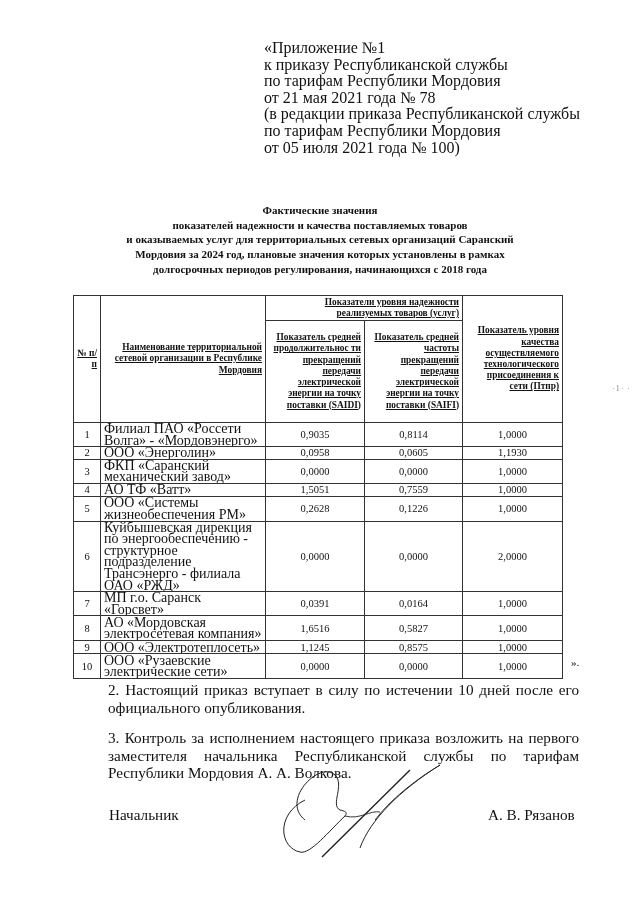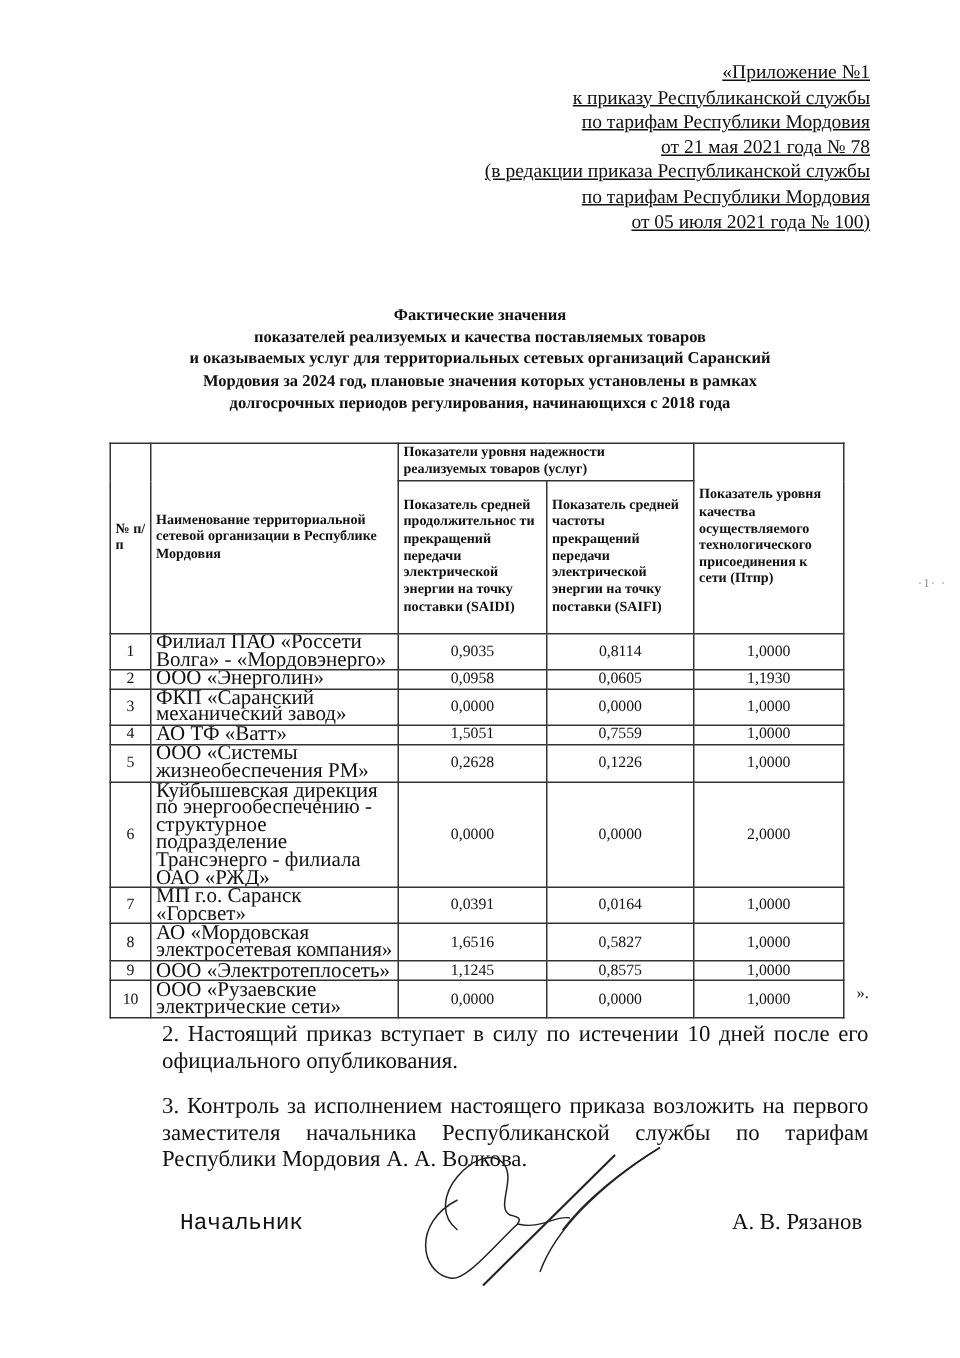--- a/index.html
+++ b/index.html
@@ -12,24 +12,22 @@
       height: 905px;
       position: relative;
       overflow: hidden;
       font-family: "Liberation Serif", "DejaVu Serif", serif;
       color: #111111;
     }
     .header-block {
       position: absolute;
       right: 60px;
       top: 40px;
-      text-align: right;
-      font-size: 13px;
+      font-size: 16px;
       line-height: 16.6px;
-      text-decoration: underline;
     }
     .header-block div { white-space: nowrap; }
     .title-block {
       position: absolute;
       left: 60px;
       width: 520px;
       top: 203px;
       text-align: center;
       font-weight: bold;
       font-size: 11px;
@@ -47,23 +45,24 @@
       font-size: 10px;
     }
     table.data-table td, table.data-table th {
       border: 1px solid #333;
       padding: 0 3px;
       vertical-align: middle;
       overflow: hidden;
     }
     table.data-table th {
       font-weight: bold;
-      text-align: left;
+      text-align: right;
       font-size: 9.4px;
       line-height: 11.2px;
+      text-decoration: underline;
     }
     th.group-head { height: 24px; font-size: 9.8px; line-height: 11.5px; }
     th.sub-head { height: 101px; margin-top: 17px; }
     td.num { text-align: center; font-size: 10.5px; }
     td.name { text-align: left; font-size: 14px; line-height: 11.6px; padding-left: 4px; }
     td.val { text-align: center; font-size: 10.5px; }
 
     .closing-quote {
       position: absolute;
       left: 571px;
@@ -81,21 +80,21 @@
     }
     .para .indent { padding-left: 27px; }
     .para-2 { top: 681px; }
     .para-3 { top: 729px; }
 
     .signature-row {
       position: absolute;
       top: 806px;
       font-size: 15.2px;
     }
-    .sig-title { left: 120px; font-family: Liberation Mono, monospace; }
+    .sig-title { left: 109px; }
     .sig-name { left: 488px; }
 
     .signature-mark {
       position: absolute;
       left: 250px;
       top: 760px;
       width: 200px;
       height: 110px;
     }
     .stray-mark {
@@ -115,21 +114,21 @@
   <div>к приказу Республиканской службы</div>
   <div>по тарифам Республики Мордовия</div>
   <div>от 21 мая 2021 года № 78</div>
   <div>(в редакции приказа Республиканской службы</div>
   <div>по тарифам Республики Мордовия</div>
   <div>от 05 июля 2021 года № 100)</div>
 </div>
 
 <div class="title-block">
   <div>Фактические значения</div>
-  <div>показателей реализуемых и качества поставляемых товаров</div>
+  <div>показателей надежности и качества поставляемых товаров</div>
   <div>и оказываемых услуг для территориальных сетевых организаций Саранский</div>
   <div>Мордовия за 2024 год, плановые значения которых установлены в рамках</div>
   <div>долгосрочных периодов регулирования, начинающихся с 2018 года</div>
 </div>
 
 <span class="stray-mark">·1· ·</span>
 
 <table class="data-table">
   <colgroup>
     <col style="width:27px">

